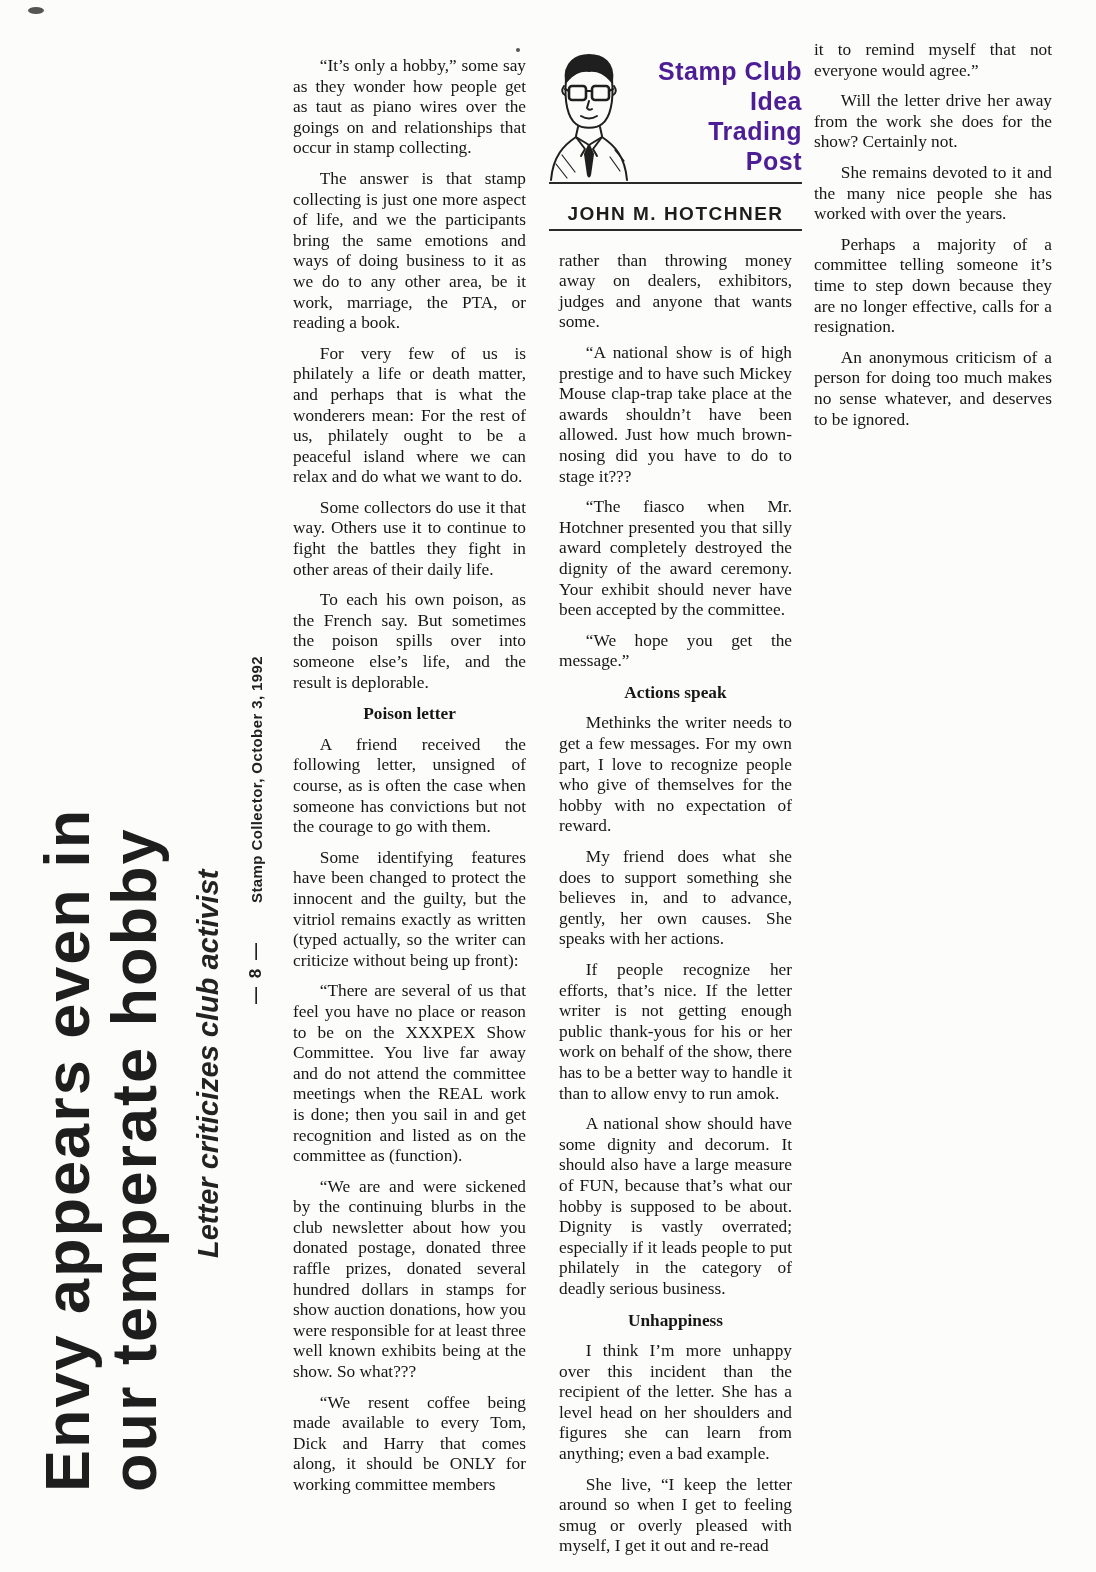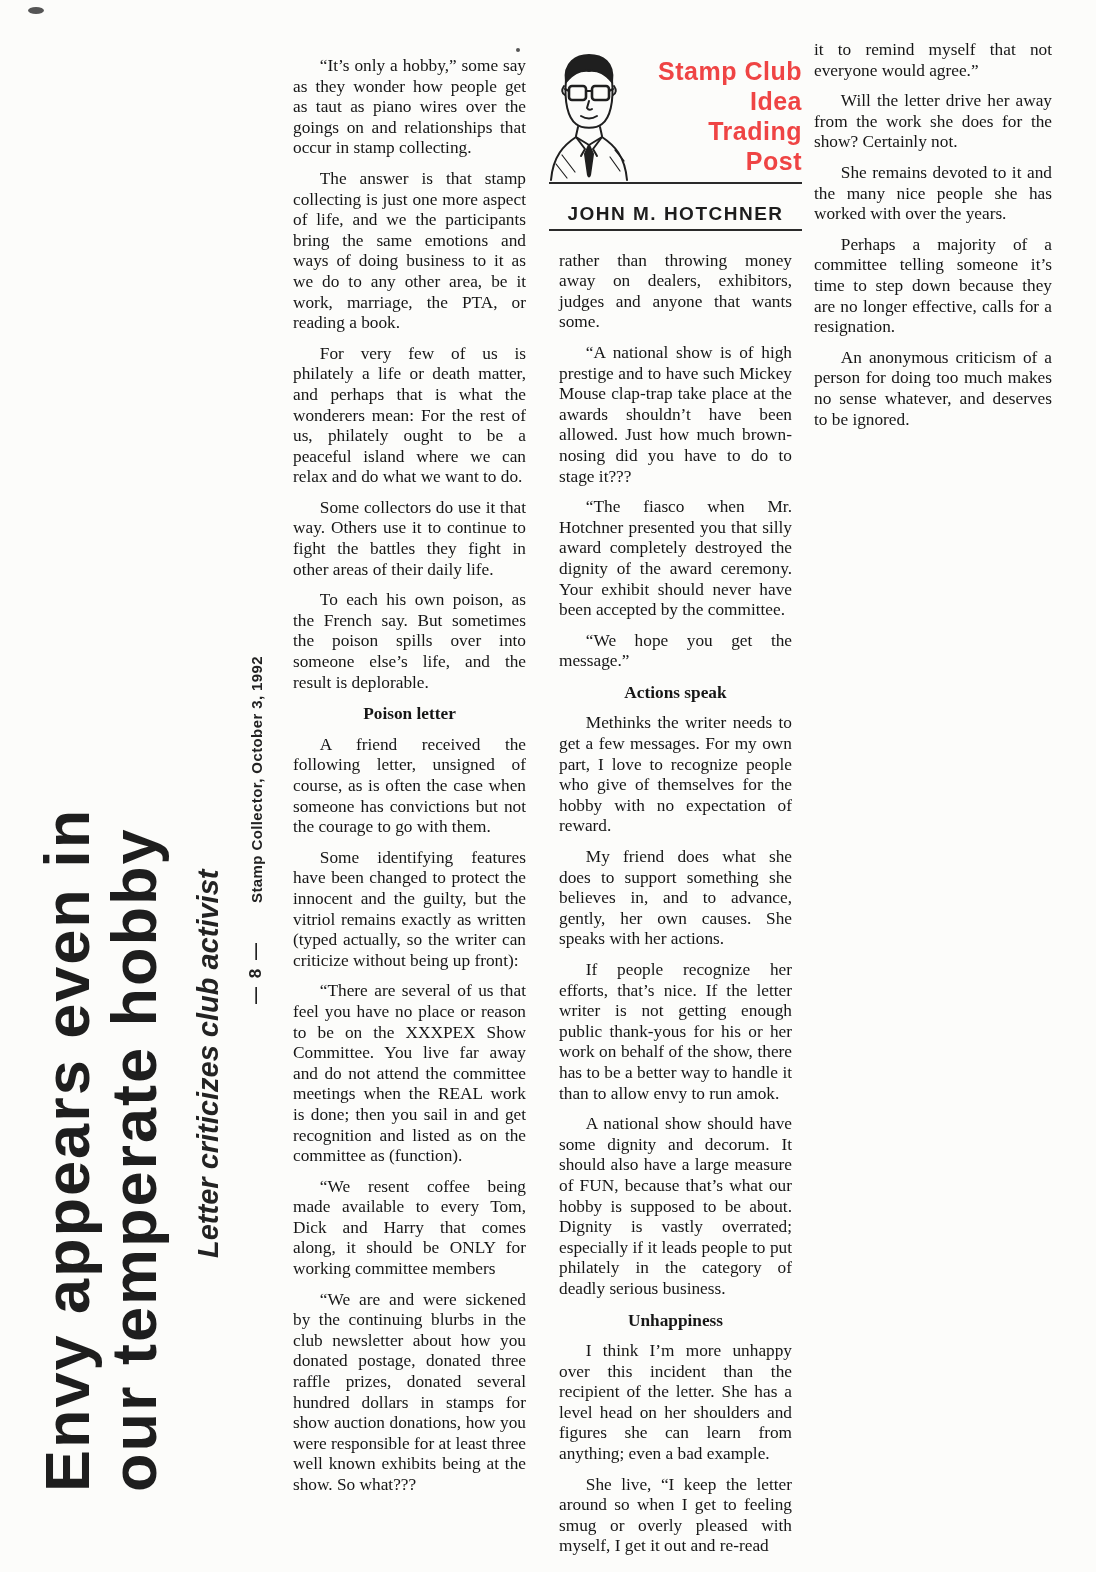--- a/index.html
+++ b/index.html
@@ -21,21 +21,21 @@
   .col2{left:549px;top:50px;width:253px;}
   .col3{left:804px;top:30px;width:258px;}
   .para{margin:10px;text-indent:1.55em;}
   .para.cont{text-indent:0;}
   .heading{margin:11px 0 2px;font-size:17.3px;text-align:center;font-weight:bold;text-indent:0;}
   
   .masthead{margin-bottom:20px;}
   .mast-top{display:flex;align-items:flex-start;}
   .portrait{width:80px;height:132px;flex:none;}
   .mast-title{flex:1;text-align:right;font-family:"Liberation Sans",sans-serif;font-weight:bold;
-              font-size:25px;line-height:30px;color:#ef4444;padding-top:6px;letter-spacing:.5px;}
+              font-size:25px;line-height:30px;color:#4c1d95;padding-top:6px;letter-spacing:.5px;}
   .rule{border-top:2.5px solid #2a2a2a;}
   .byline{font-family:"Liberation Sans",sans-serif;font-weight:bold;font-size:19px;
           letter-spacing:1.5px;text-align:center;padding:20px 0 4px;color:#1d1d1d;}
   .speck{position:absolute;background:#555;border-radius:50%;}
 </style>
 </head>
 <body>
 
 <div class="page">
 
@@ -53,22 +53,22 @@
   <div class="col col1">
       <p class="para">“It’s only a hobby,” some say as they wonder how people get as taut as piano wires over the goings on and relationships that occur in stamp collecting.</p>
       <p class="para">The answer is that stamp collecting is just one more aspect of life, and we the participants bring the same emotions and ways of doing business to it as we do to any other area, be it work, marriage, the PTA, or reading a book.</p>
       <p class="para">For very few of us is philately a life or death matter, and perhaps that is what the wonderers mean: For the rest of us, philately ought to be a peaceful island where we can relax and do what we want to do.</p>
       <p class="para">Some collectors do use it that way. Others use it to continue to fight the battles they fight in other areas of their daily life.</p>
       <p class="para">To each his own poison, as the French say. But sometimes the poison spills over into someone else’s life, and the result is deplorable.</p>
       <h3 class="heading">Poison letter</h3>
       <p class="para">A friend received the following letter, unsigned of course, as is often the case when someone has convictions but not the courage to go with them.</p>
       <p class="para">Some identifying features have been changed to protect the innocent and the guilty, but the vitriol remains exactly as written (typed actually, so the writer can criticize without being up front):</p>
       <p class="para">“There are several of us that feel you have no place or reason to be on the XXXPEX Show Committee. You live far away and do not attend the committee meetings when the REAL work is done; then you sail in and get recognition and listed as on the committee as (function).</p>
+      <p class="para">“We are and were sickened by the continuing blurbs in the club newsletter about how you donated postage, donated three raffle prizes, donated several hundred dollars in stamps for show auction donations, how you were responsible for at least three well known exhibits being at the show. So what???</p>
       <p class="para">“We resent coffee being made available to every Tom, Dick and Harry that comes along, it should be ONLY for working committee members</p>
-      <p class="para">“We are and were sickened by the continuing blurbs in the club newsletter about how you donated postage, donated three raffle prizes, donated several hundred dollars in stamps for show auction donations, how you were responsible for at least three well known exhibits being at the show. So what???</p>
     </div>
 
   <div class="col col2">
     <div class="masthead">
       <div class="mast-top">
         <svg class="portrait" viewBox="0 0 80 132" aria-hidden="true">
           <g fill="none" stroke="#1f1f1f" stroke-width="2" stroke-linecap="round" stroke-linejoin="round">
             <path d="M17,30 C15,52 19,68 27,74 C33,79 47,79 53,74 C61,68 65,52 63,30"></path>
             <path d="M17,32 C14,12 28,5 40,5 C53,5 66,12 63,32 C56,24 50,20 40,21 C30,20 24,24 17,32 Z" fill="#1f1f1f"></path>
             <path d="M15,36 q-4,6 1,9"></path>

